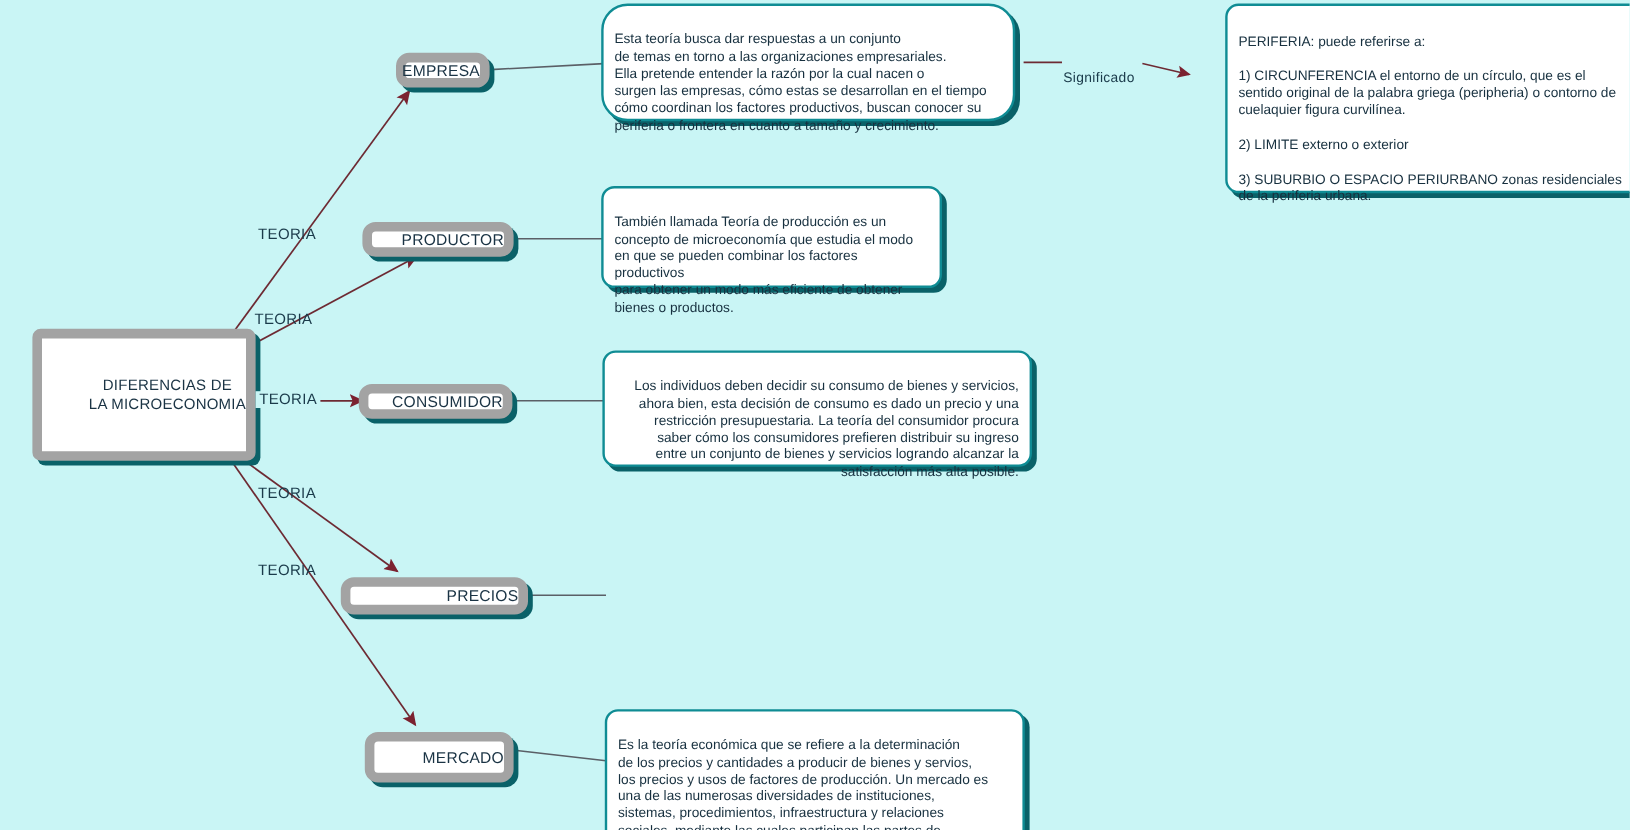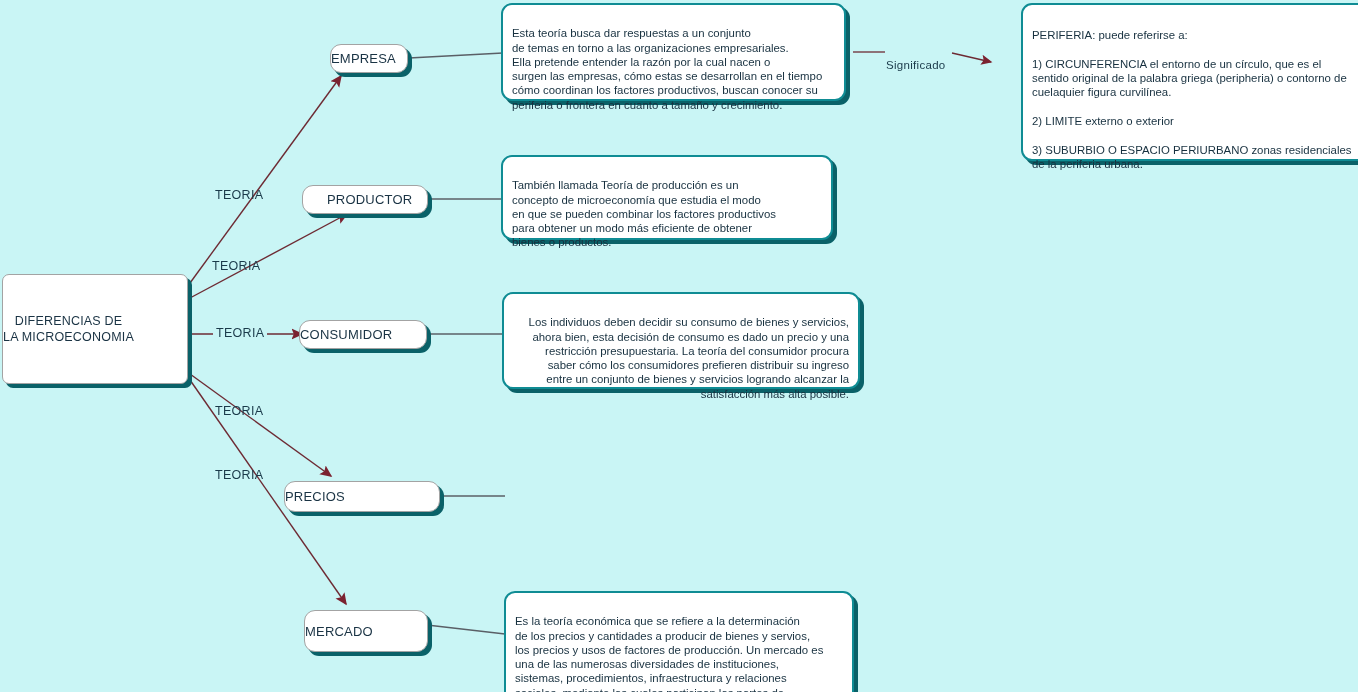--- a/index.html
+++ b/index.html
@@ -24,36 +24,37 @@
     position: absolute;
     left: 0; top: 0;
     width: 1358px;
     height: 692px;
     pointer-events: none;
   }
   .node {
     position: absolute;
     box-sizing: border-box;
     background: #ffffff;
-    border: 1px solid #a3a3a3;
+    border: 8px solid #a3a3a3;
     border-radius: 11px;
     box-shadow: 4px 4px 0 0 #0a6168;
     display: flex;
     align-items: center;
-    justify-content: flex-start;
+    justify-content: flex-end;
     color: #1a3344;
     font-size: 13px;
     letter-spacing: 0.2px;
   }
   .node.root {
     border-radius: 7px;
     font-size: 12.5px;
     line-height: 16px;
     text-align: center;
     white-space: pre-line;
+    margin-left: 25px;
   }
   .textbox {
     position: absolute;
     box-sizing: border-box;
     background: #ffffff;
     border: 2px solid #0f8c94;
     border-radius: 11px;
     box-shadow: 4px 4px 0 0 #0a6168;
     color: #17303f;
     font-size: 11.4px;
@@ -123,21 +124,21 @@
   </div>
 
   <div class="node" style="left:284px; top:481px; width:156px; height:31px;">
     <span>PRECIOS</span>
   </div>
 
   <div class="node" style="left:304px; top:610px; width:124px; height:42px;">
     <span>MERCADO</span>
   </div>
 
-  <div class="textbox" style="left:501px; top:3px; width:345px; height:98px;">
+  <div class="textbox" style="left:501px; top:3px; width:345px; height:98px;border-radius:22px;">
     <span>Esta teoría busca dar respuestas a un conjunto
 de temas en torno a las organizaciones empresariales.
 Ella pretende entender la razón por la cual nacen o
 surgen las empresas, cómo estas se desarrollan en el tiempo
 cómo coordinan los factores productivos, buscan conocer su
 periferia o frontera en cuanto a tamaño y crecimiento.</span>
   </div>
 
   <div class="textbox" style="left:997px; top:3px; width:352px; height:158px; padding-top:9px;margin-left:24px;">
     <span> PERIFERIA: puede referirse a:
@@ -145,21 +146,21 @@
 1) CIRCUNFERENCIA el entorno de un círculo, que es el
 sentido original de la palabra griega (peripheria) o contorno de
 cuelaquier figura curvilínea.
 
 2) LIMITE externo o exterior
 
 3) SUBURBIO O ESPACIO PERIURBANO zonas residenciales
 de la periferia urbana.</span>
   </div>
 
-  <div class="textbox" style="left:501px; top:155px; width:332px; height:85px;">
+  <div class="textbox" style="left:501px; top:155px; width:284px; height:85px;">
     <span>También llamada Teoría de producción es un
 concepto de microeconomía que estudia el modo
 en que se pueden combinar los factores productivos
 para obtener un modo más eficiente de obtener
 bienes o productos.</span>
   </div>
 
   <div class="textbox" style="left:502px; top:292px; width:358px; height:97px;text-align:right;">
     <span>Los individuos deben decidir su consumo de bienes y servicios,
 ahora bien, esta decisión de consumo es dado un precio y una

